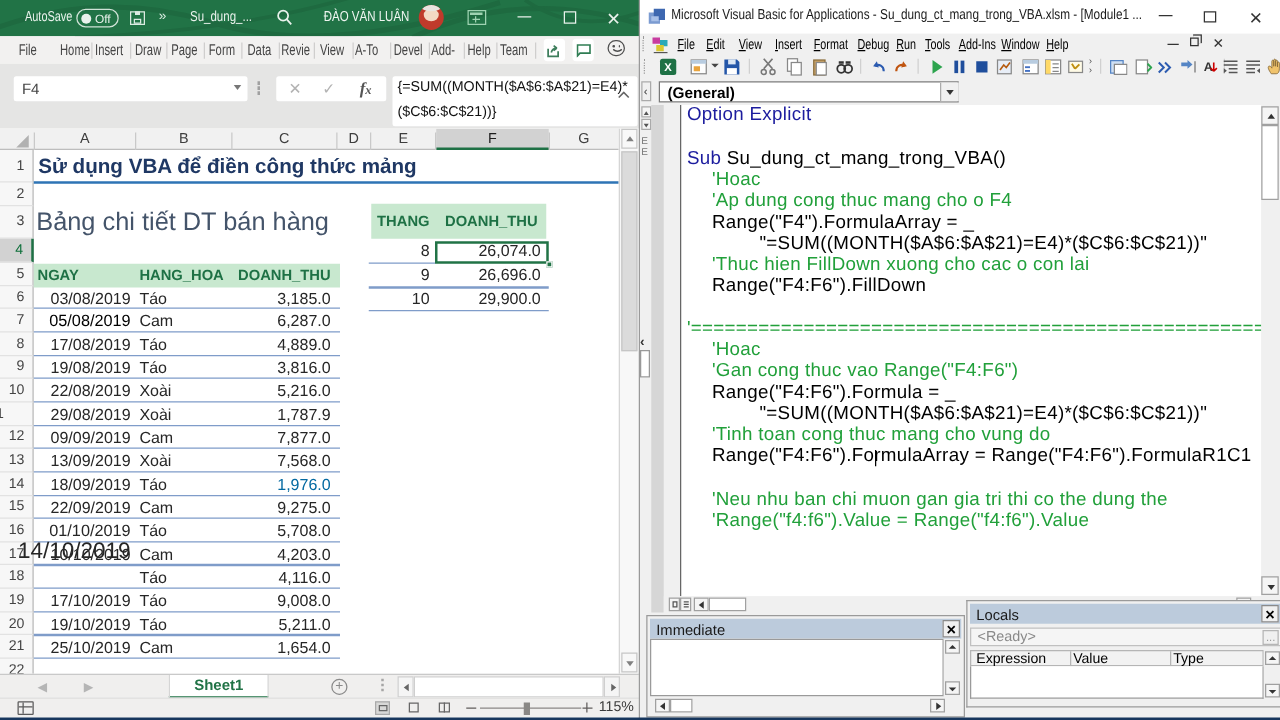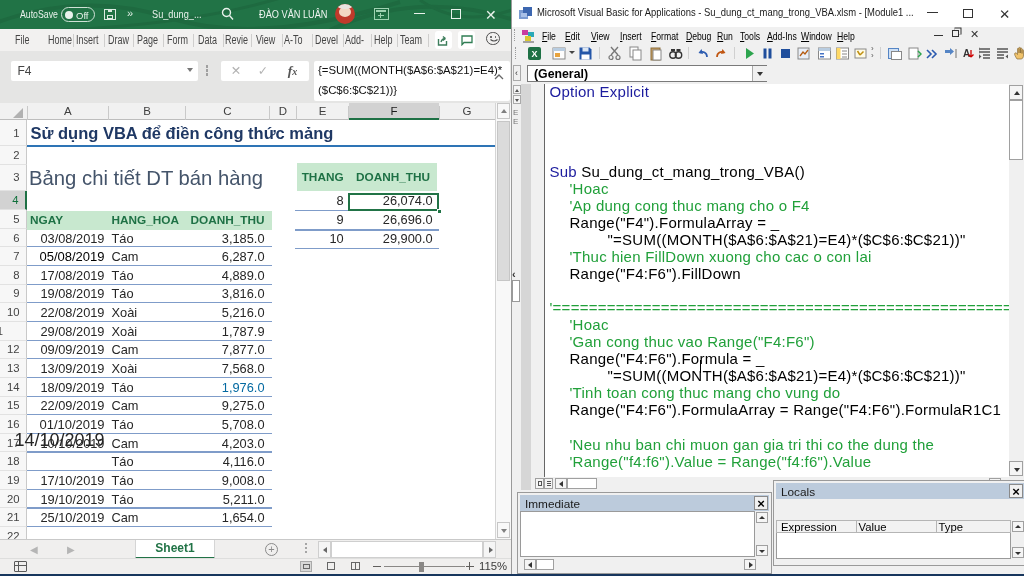--- a/index.html
+++ b/index.html
@@ -448,21 +448,21 @@
     </div>
 <div class="ab" style="left:1px;top:24px;font-size:8px;color:#777;line-height:9px;">E<br>E</div>
 <div class="ab" style="left:0px;top:184px;font-size:11px;color:#333;font-weight:bold;">‹</div>
 <div class="ab" style="left:0.5px;top:-19px;width:8px;height:16px;background:#f0f0f0;border:1px solid #aaa;font-size:9px;color:#333;text-align:center;line-height:14px;">‹</div>
 <div class="ab" style="left:0px;top:196px;width:8px;height:22px;background:#fff;border:1px solid #999;"></div>
 </div>
 <div class="ab" style="left:543.5px;top:84px;width:465px;height:393px;background:#fff;border-left:1px solid #666;overflow:hidden;" id="code">
 <div class="ab" style="left:0;top:-0.6px;width:465px;">
 <div style="height:17.07px;line-height:17.07px;font-size:15px;letter-spacing:0.25px;white-space:pre;padding-left:5px;"><span style="color:#1c1c9e;">Option Explicit</span></div>
 <div style="height:17.07px;"></div>
-<div style="height:17.07px;line-height:17.07px;font-size:15px;letter-spacing:0.25px;white-space:pre;padding-left:5px;margin-top:45px;"><span style="color:#1c1c9e;">Sub </span><span style="color:#000;">Su_dung_ct_mang_trong_VBA()</span></div>
+<div style="height:17.07px;line-height:17.07px;font-size:15px;letter-spacing:0.25px;white-space:pre;padding-left:5px;"><span style="color:#1c1c9e;">Sub </span><span style="color:#000;">Su_dung_ct_mang_trong_VBA()</span></div>
 <div style="height:17.07px;line-height:17.07px;font-size:15px;letter-spacing:0.25px;white-space:pre;padding-left:25px;"><span style="color:#21a03a;">'Hoac</span></div>
 <div style="height:17.07px;line-height:17.07px;font-size:15px;letter-spacing:0.25px;white-space:pre;padding-left:25px;"><span style="color:#21a03a;">'Ap dung cong thuc mang cho o F4</span></div>
 <div style="height:17.07px;line-height:17.07px;font-size:15px;letter-spacing:0.25px;white-space:pre;padding-left:25px;"><span style="color:#000;">Range("F4").FormulaArray = _</span></div>
 <div style="height:17.07px;line-height:17.07px;font-size:15px;letter-spacing:0.25px;white-space:pre;padding-left:63px;"><span style="color:#000;">"=SUM((MONTH($A$6:$A$21)=E4)*($C$6:$C$21))"</span></div>
 <div style="height:17.07px;line-height:17.07px;font-size:15px;letter-spacing:0.25px;white-space:pre;padding-left:25px;"><span style="color:#21a03a;">'Thuc hien FillDown xuong cho cac o con lai</span></div>
 <div style="height:17.07px;line-height:17.07px;font-size:15px;letter-spacing:0.25px;white-space:pre;padding-left:25px;"><span style="color:#000;">Range("F4:F6").FillDown</span></div>
 <div style="height:17.07px;"></div>
 <div style="height:17.07px;line-height:17.07px;font-size:15px;letter-spacing:0.25px;white-space:pre;padding-left:5px;"><span style="color:#21a03a;">'===========================================================================</span></div>
 <div style="height:17.07px;line-height:17.07px;font-size:15px;letter-spacing:0.25px;white-space:pre;padding-left:25px;"><span style="color:#21a03a;">'Hoac</span></div>
 <div style="height:17.07px;line-height:17.07px;font-size:15px;letter-spacing:0.25px;white-space:pre;padding-left:25px;"><span style="color:#21a03a;">'Gan cong thuc vao Range("F4:F6")</span></div>
@@ -522,20 +522,24 @@
  <div class="ab" style="left:224px;top:0.5px;width:12px;height:11px;background:#f5f5f5;border:1px solid #a0a0a0;">
         <div class="ab" style="left:4px;top:2.5px;width:0;height:0;border-top:3px solid transparent;border-bottom:3px solid transparent;border-left:4px solid #333;"></div>
       </div>
     </div>
 </div>
 <div class="ab" style="left:773px;top:480px;width:251px;height:86px;border:1px solid #9a9a9a;border-right:none;background:#f0f0f0;">
 <div class="ab" style="left:2px;top:2px;width:249px;height:16px;background:#bccbdc;">
  <div class="ab" style="left:5px;top:1.5px;font-size:11.8px;color:#1a1a1a;">Locals</div>
  <div class="ab" style="left:233px;top:1px;width:14px;height:14px;background:#f0f0f0;border:1px solid #8a8a8a;text-align:center;line-height:13px;font-size:13px;font-weight:bold;color:#000;">×</div>
     </div>
+<div class="ab" style="left:2px;top:21px;width:249px;height:15px;background:#f5f5f5;border:1px solid #c0c0c0;">
+ <div class="ab" style="left:5px;top:0.5px;font-size:11.5px;color:#8a8a8a;">&lt;Ready&gt;</div>
+ <div class="ab" style="left:233px;top:0.5px;width:13px;height:12px;background:#f0f0f0;border:1px solid #b5b5b5;color:#999;font-size:9px;text-align:center;line-height:10px;">...</div>
+    </div>
 <div class="ab" style="left:2px;top:39px;width:235px;height:13px;background:#f2f2f2;border:1px solid #b5b5b5;">
  <div class="ab" style="left:4px;top:-0.5px;font-size:11.3px;color:#000;">Expression</div>
  <div class="ab" style="left:79px;top:0;width:1px;height:12px;background:#b5b5b5;"></div>
  <div class="ab" style="left:81.5px;top:-0.5px;font-size:11.3px;color:#000;">Value</div>
  <div class="ab" style="left:159px;top:0;width:1px;height:12px;background:#b5b5b5;"></div>
  <div class="ab" style="left:161.5px;top:-0.5px;font-size:11.3px;color:#000;">Type</div>
     </div>
 <div class="ab" style="left:2px;top:52px;width:235px;height:26px;background:#fff;border:1px solid #9a9a9a;border-top:none;"></div>
 <div class="ab" style="left:237px;top:39px;width:14px;height:39px;background:#f0f0f0;">
  <div class="ab" style="left:0.5px;top:0.5px;width:12px;height:11px;background:#f5f5f5;border:1px solid #a0a0a0;">

